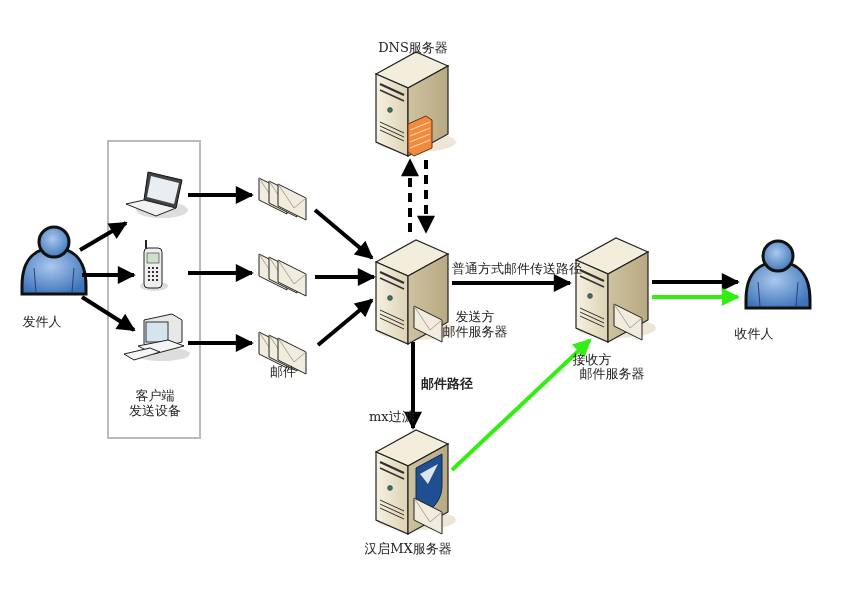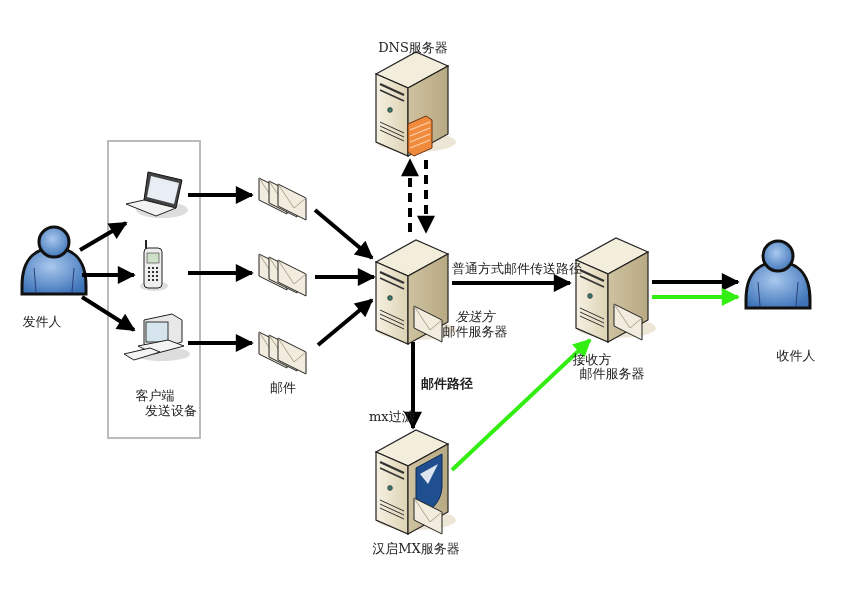--- a/index.html
+++ b/index.html
@@ -154,24 +154,24 @@
     <g transform="translate(38,68)">
         <use href="#envelope"></use>
       </g>
   </g>
 
   <line x1="452" y1="470" x2="590" y2="340" stroke="#33ee11" stroke-width="4" marker-end="url(#ahg)"></line>
 </svg>
 
 <div class="lbl center" style="left:42px;top:314px;">发件人</div>
 <div class="lbl center" style="left:155px;top:388px;">客户端</div>
-<div class="lbl center" style="left:155px;top:403px;margin-left:16px;">发送设备</div>
-<div class="lbl center" style="left:283px;top:380px;">邮件</div>
+<div class="lbl center" style="left:155px;top:403px;">发送设备</div>
+<div class="lbl center" style="left:283px;top:364px;">邮件</div>
 <div class="lbl center" style="left:413px;top:40px;">DNS服务器</div>
-<div class="lbl center" style="left:475px;top:309px;font-style:italic;">发送方</div>
+<div class="lbl center" style="left:475px;top:309px;">发送方</div>
 <div class="lbl center" style="left:475px;top:324px;">邮件服务器</div>
 <div class="lbl" style="left:452px;top:261px;">普通方式邮件传送路径</div>
 <div class="lbl center" style="left:592px;top:352px;">接收方</div>
 <div class="lbl center" style="left:612px;top:366px;">邮件服务器</div>
-<div class="lbl center" style="left:796px;top:326px;margin-top:22px;">收件人</div>
+<div class="lbl center" style="left:754px;top:326px;">收件人</div>
 <div class="lbl" style="left:369px;top:376px;margin-top:33px;">mx过滤</div>
 <div class="lbl" style="left:421px;top:376px;font-weight:bold;">邮件路径</div>
-<div class="lbl center" style="left:408px;top:541px;margin-left:8px;">汉启MX服务器</div>
+<div class="lbl center" style="left:408px;top:541px;">汉启MX服务器</div>
 
 </body></html>

